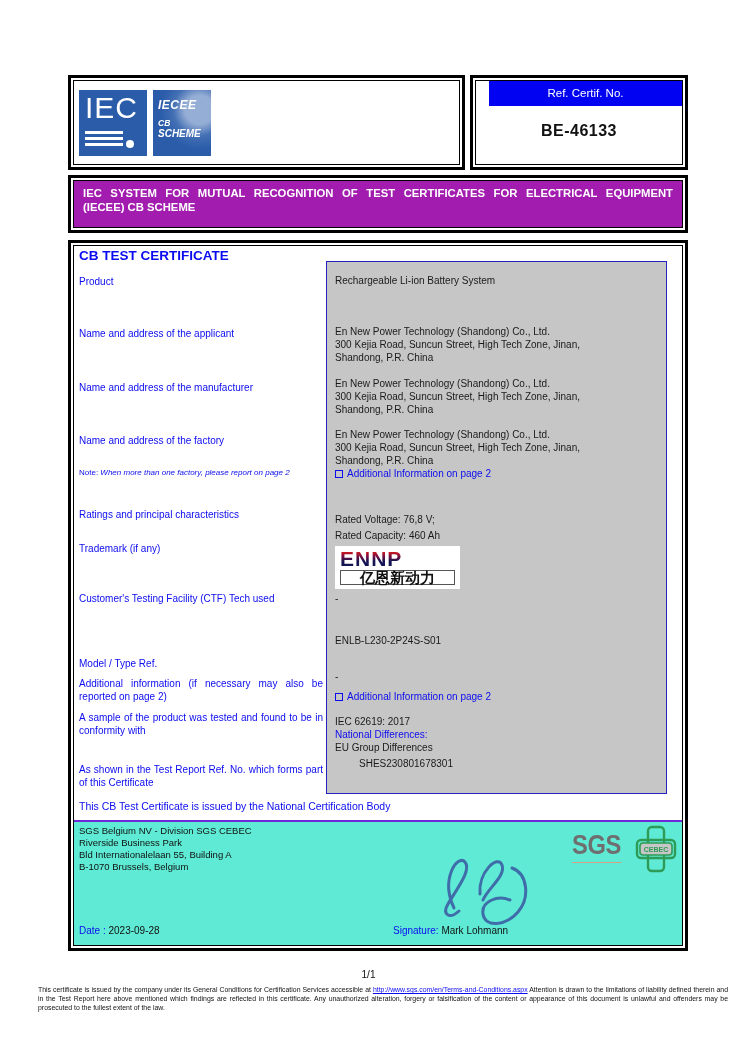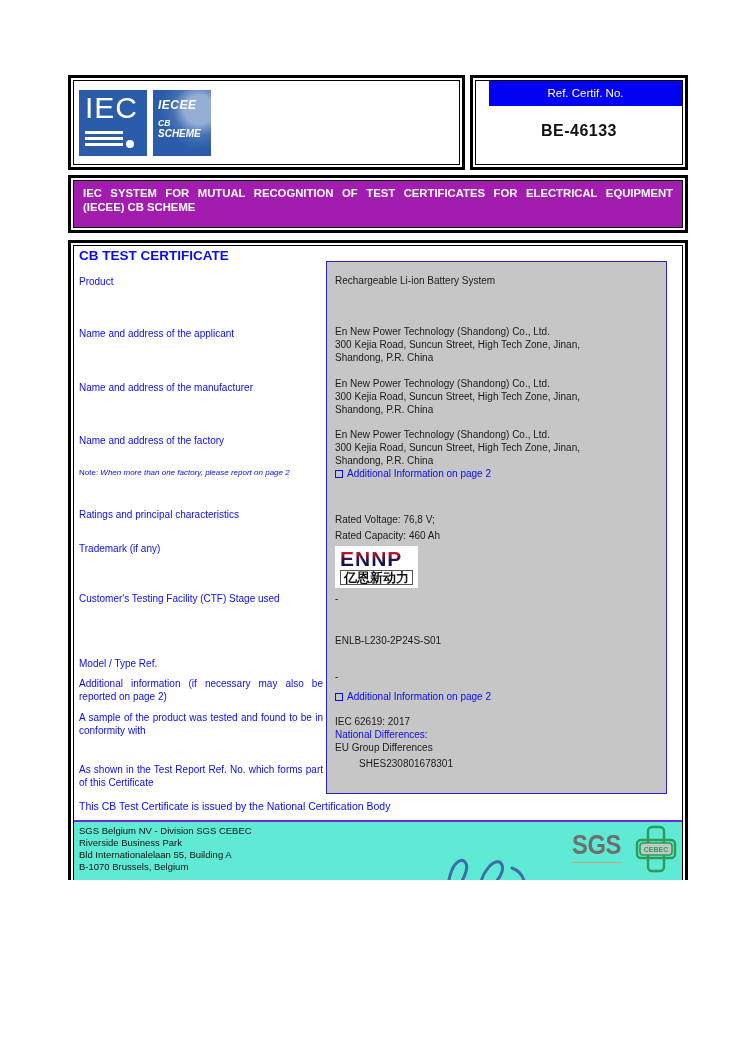--- a/index.html
+++ b/index.html
@@ -1,18 +1,18 @@
 <!DOCTYPE html>
 <html><head>
 <meta charset="utf-8">
 <style>
   * { margin:0; padding:0; box-sizing:border-box; }
   html,body { background:#ffffff; }
   body { font-family:"Liberation Sans", sans-serif; }
-  .page { position:relative; width:737px; height:880px; background:#fff; overflow:hidden; }
+  .page { position:relative; width:737px; height:1041px; background:#fff; overflow:hidden; }
 
   
   .dbox { position:absolute; border:3px solid #000; padding:2px; background:#fff; }
   .dbox-inner { position:relative; border:1px solid #000; width:100%; height:100%; background:#fff; }
 
   
   .hdr-left  { left:68px; top:75px; width:397px; height:95px; }
   .hdr-left .dbox-inner { display:flex; align-items:center; padding-left:5px; gap:6px; }
   .iec-logo { width:68px; height:66px; background:#2a5caa; color:#fff; position:relative; padding:3px 0 0 6px; }
   .iec-text { font-size:30px; line-height:30px; letter-spacing:1px; font-weight:400; }
@@ -43,21 +43,21 @@
 
   .vpanel { position:absolute; left:252px; top:15px; width:341px; height:533px; background:#c6c6c6; border:1px solid #2424bb; }
   .val { position:absolute; left:8px; width:322px; color:#1a1a1a; font-size:10px; line-height:13px; }
   .cbline { color:#0b0bef; margin-top:0; }
   .cb { display:inline-block; width:8px; height:8px; border:1px solid #0b0bef; vertical-align:-1px; margin-right:4px; background:#c6c6c6; }
   .blue { color:#0b0bef; }
 
   .ennp { display:inline-block; background:#fff; padding:2px 5px 3px; }
   .ennp-latin { font-size:21px; line-height:21px; font-weight:800; letter-spacing:1px;
     background:linear-gradient(#e01818 18%, #7a1040 40%, #141452 62%); -webkit-background-clip:text; background-clip:text; color:transparent; }
-  .ennp-cn { display:inline-block; border:1px solid #555; color:#111; font-weight:bold; font-size:13px; line-height:13px; padding:0 3px; margin-top:1px; }
+  .ennp-cn { display:inline-block; border:1px solid #555; color:#111; font-weight:bold; font-size:15px; line-height:13px; padding:0 19px; margin-top:1px; }
 
   .issued { position:absolute; left:5px; top:554px; font-size:10.5px; color:#0b0bef; }
 
   
   .ncb { position:absolute; left:0; right:0; top:574px; bottom:0; background:#5eead4; border-top:2px solid #6d28d9; }
   .ncb-addr { position:absolute; left:5px; top:3px; font-size:9.5px; line-height:12px; color:#111; }
   .sgs-logo { position:absolute; left:498px; top:8px; font-size:27px; font-weight:bold; color:#6f6f6f; letter-spacing:-0.5px; transform:scaleX(0.88); transform-origin:left; border-bottom:1px solid #d6a284; padding-bottom:1px; }
   .cebec-logo { position:absolute; left:560px; top:3px; }
   .sig-img { position:absolute; left:348px; top:26px; }
   .date-line, .sig-line { position:absolute; top:103px; font-size:10px; }
@@ -167,21 +167,21 @@
         <div class="val" style="top:495px;margin-left:24px;">SHES230801678301</div>
       </div>
 
       <div class="lbl" style="top:30px;">Product</div>
       <div class="lbl" style="top:82px;">Name and address of the applicant</div>
       <div class="lbl" style="top:136px;">Name and address of the manufacturer</div>
       <div class="lbl" style="top:189px;">Name and address of the factory</div>
       <div class="note" style="top:222px;"><span>Note: </span><i>When more than one factory, please report on page 2</i></div>
       <div class="lbl" style="top:263px;">Ratings and principal characteristics</div>
       <div class="lbl" style="top:297px;">Trademark (if any)</div>
-      <div class="lbl" style="top:347px;">Customer's Testing Facility (CTF) Stage used</div>
+      <div class="lbl" style="top:347px;">Customer's Testing Facility (CTF) Tech used</div>
       <div class="lbl" style="top:412px;">Model / Type Ref.</div>
       <div class="lbl" style="top:432px;">Additional information (if necessary may also be reported on page 2)</div>
       <div class="lbl" style="top:466px;">A sample of the product was tested and found to be in conformity with</div>
       <div class="lbl" style="top:518px;">As shown in the Test Report Ref. No. which forms part of this Certificate</div>
 
       <div class="issued">This CB Test Certificate is issued by the National Certification Body</div>
 
       <div class="ncb">
         <div class="ncb-addr">
           <div>SGS Belgium NV - Division SGS CEBEC</div>

